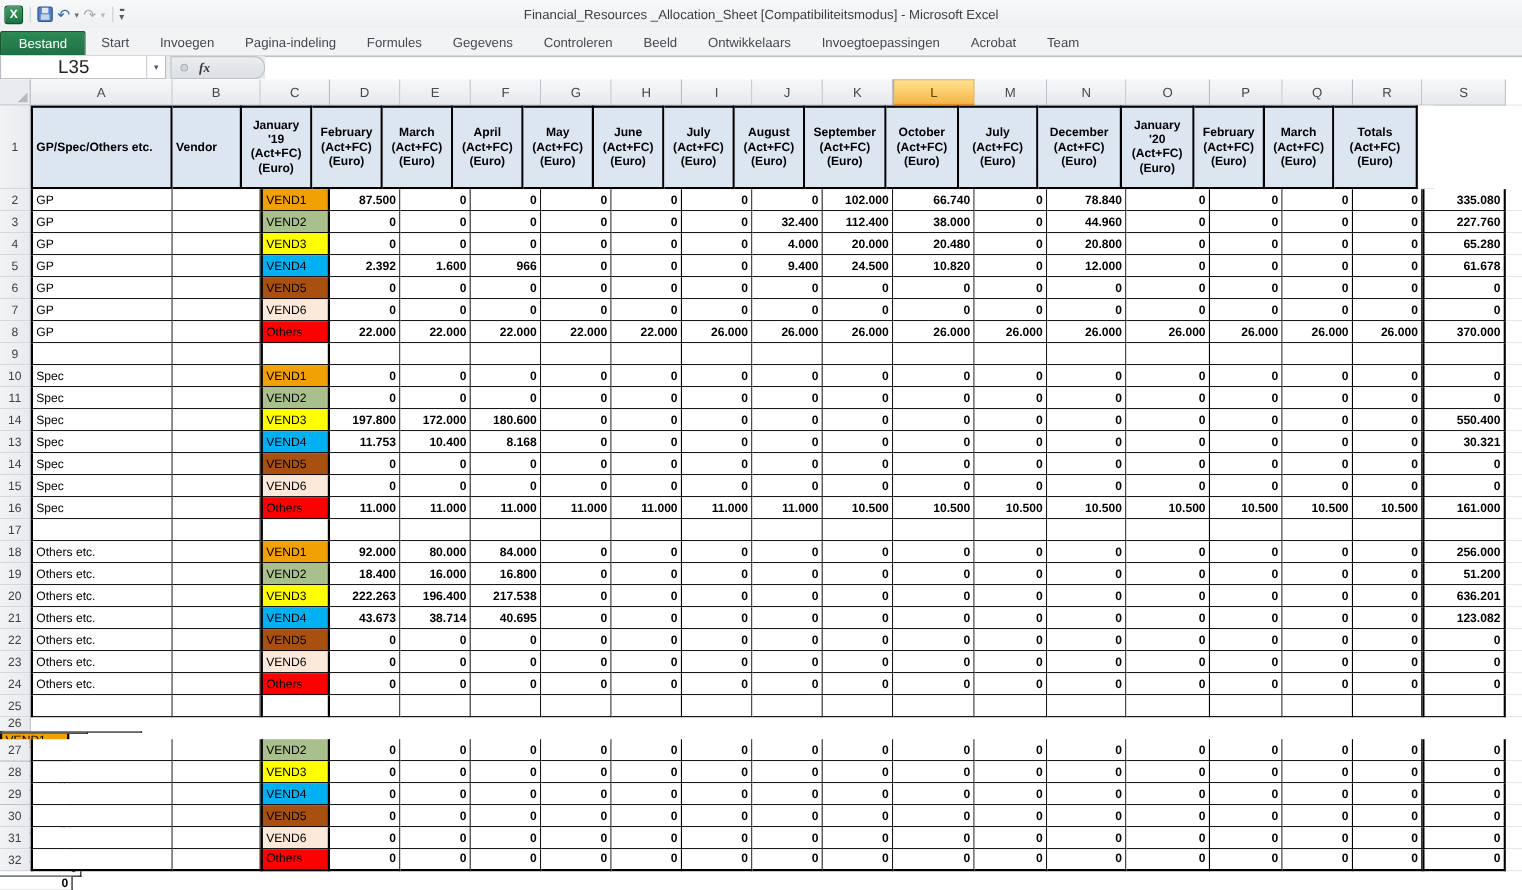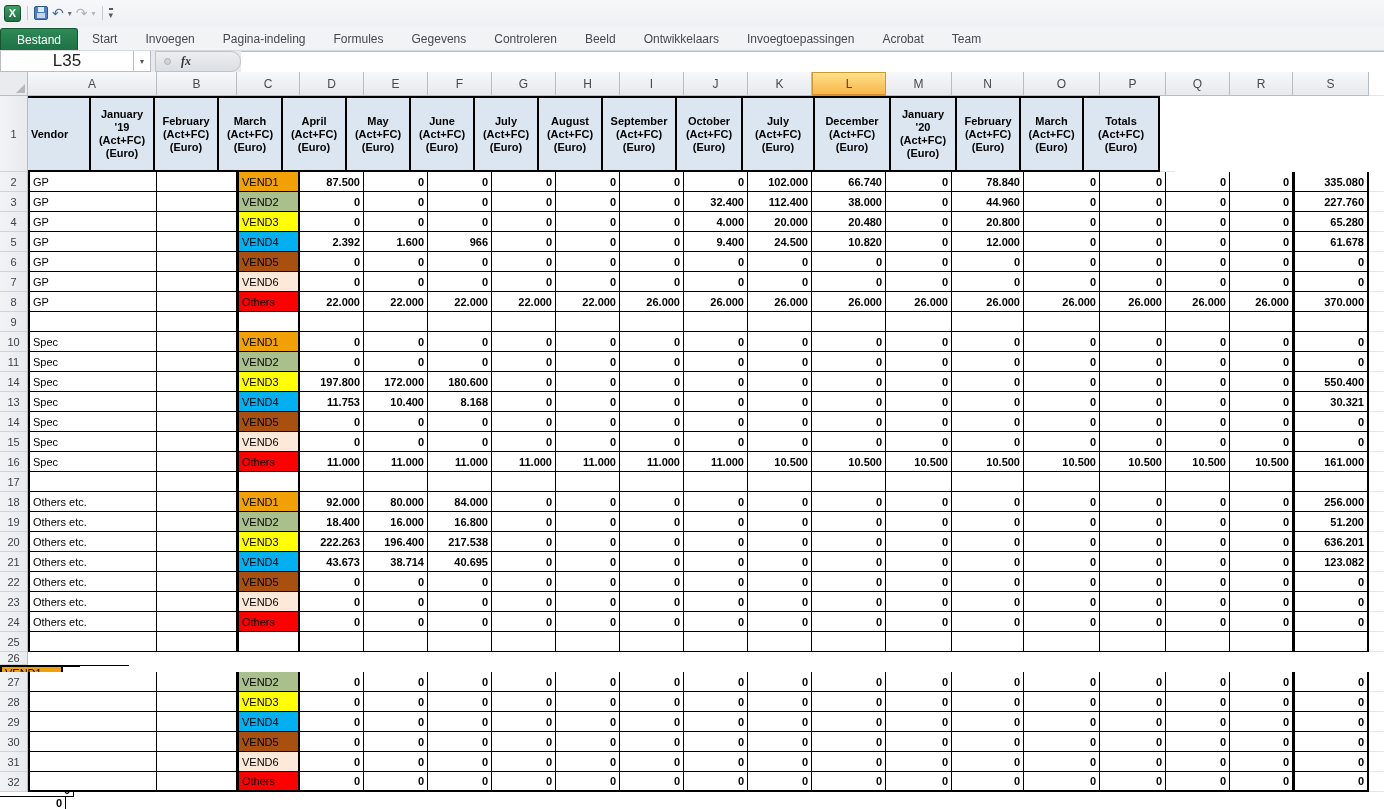--- a/index.html
+++ b/index.html
@@ -85,20 +85,21 @@
       <span class="excel-logo">X</span>
       <span class="qat-sep"></span>
       <span class="floppy"></span>
       <span class="undo-glyph">↶</span>
       <span class="mini-caret">▾</span>
       <span class="redo-glyph">↷</span>
       <span class="mini-caret dim">▾</span>
       <span class="qat-sep"></span>
       <span class="qat-drop">▾</span>
     </div>
+    <div class="win-title">Financial_Resources _Allocation_Sheet  [Compatibiliteitsmodus]  -  Microsoft Excel</div>
   </div>
 
   <div class="tabs-row">
     <div class="file-tab">Bestand</div>
     <div id="tab-strip" style="display:flex;align-items:flex-end;">
         <div class="rtab">Start</div>
         <div class="rtab">Invoegen</div>
         <div class="rtab">Pagina-indeling</div>
         <div class="rtab">Formules</div>
         <div class="rtab">Gegevens</div>
@@ -141,20 +142,21 @@
         <div class="colh" style="width: 76px;">O</div>
         <div class="colh" style="width: 66px;">P</div>
         <div class="colh" style="width: 64px;">Q</div>
         <div class="colh" style="width: 63px;">R</div>
         <div class="colh" style="width: 76px;">S</div>
         <div class="colh sliver" style="width: 15px;"></div>
       </div>
     <div class="grid-rows" id="rows">
         <div class="r" style="height: 76px;">
           <div class="gut" style="height: 76px;">1</div>
+          <div class="c hdr left colA" style="width: 129px;">GP/Spec/Others etc.</div>
           <div class="c hdr left" style="width: 63px;">Vendor</div>
           <div class="c hdr" style="width: 64px;">January
 '19
 (Act+FC)
 (Euro)</div>
           <div class="c hdr" style="width: 64px;">February
 (Act+FC)
 (Euro)</div>
           <div class="c hdr" style="width: 64px;">March
 (Act+FC)

